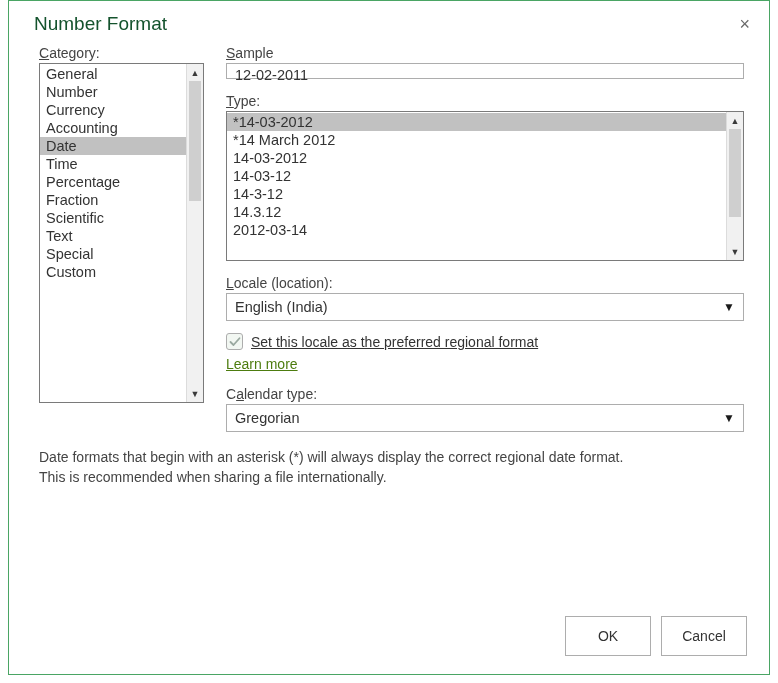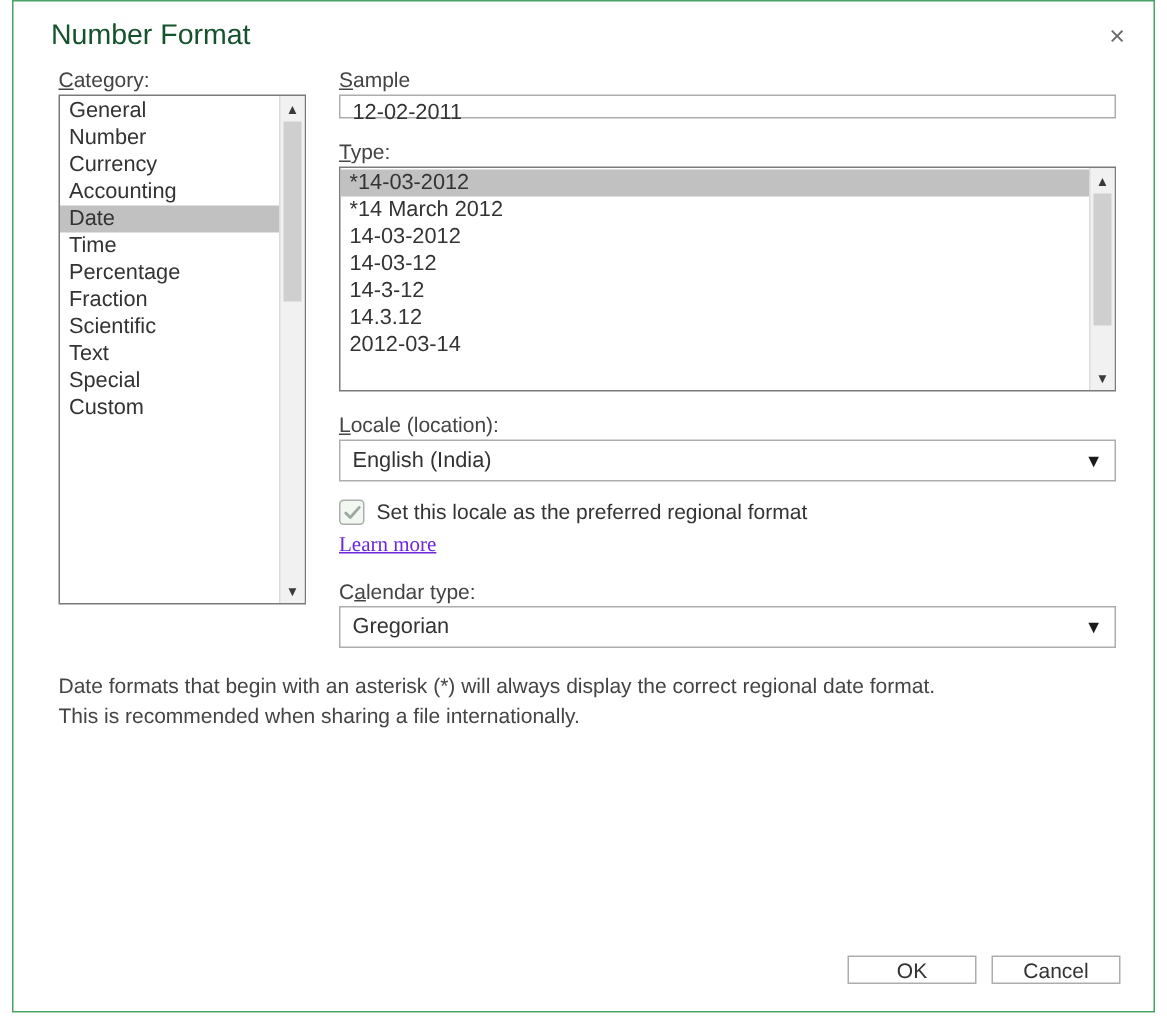--- a/index.html
+++ b/index.html
@@ -107,44 +107,45 @@
     border: 1px solid #adadad;
     height: 28px;
     padding: 0 8px;
     cursor: pointer;
     background: #fff;
     font-size: 14.5px;
   }
   .combo .chev { font-size: 12px; color: #1a1a1a; }
 
   .check-row {
-    display: flex; align-items: flex-start; gap: 8px;
+    display: flex; align-items: center; gap: 8px;
     margin-top: 12px;
+    text-decoration: underline;
   }
   .chk {
     width: 17px; height: 17px;
     border: 1px solid #adadad; border-radius: 3px;
     display: inline-flex; align-items: center; justify-content: center;
     background: #f2f7f2;
   }
   .chk svg { width: 12px; height: 12px; }
-  .link { color: #6d28d9; text-decoration: underline; cursor: pointer; margin-top: 6px; display: inline-block; font-family: Liberation Serif, serif; }
+  .link { color: #4d7c0f; text-decoration: underline; cursor: pointer; margin-top: 6px; display: inline-block; }
 
   .help-text {
     padding: 10px 30px 0 30px;
     color: #444; line-height: 1.45;
     font-size: 14px;
   }
   .footer {
     margin-top: auto;
     display: flex; justify-content: flex-end; gap: 10px;
     padding: 14px 22px 18px 22px;
   }
   .btn {
-    min-width: 86px; height: 19px;
+    min-width: 86px; height: 40px;
     border: 1px solid #adadad;
     background: #fff;
     cursor: pointer;
     font-size: 14px; color: #333;
     display: inline-flex; align-items: center; justify-content: center;
   }
   .gap-md { height: 10px; }
   .thumb-cat { top: 17px; height: 120px; }
   .thumb-type { top: 17px; height: 88px; }
 </style>

